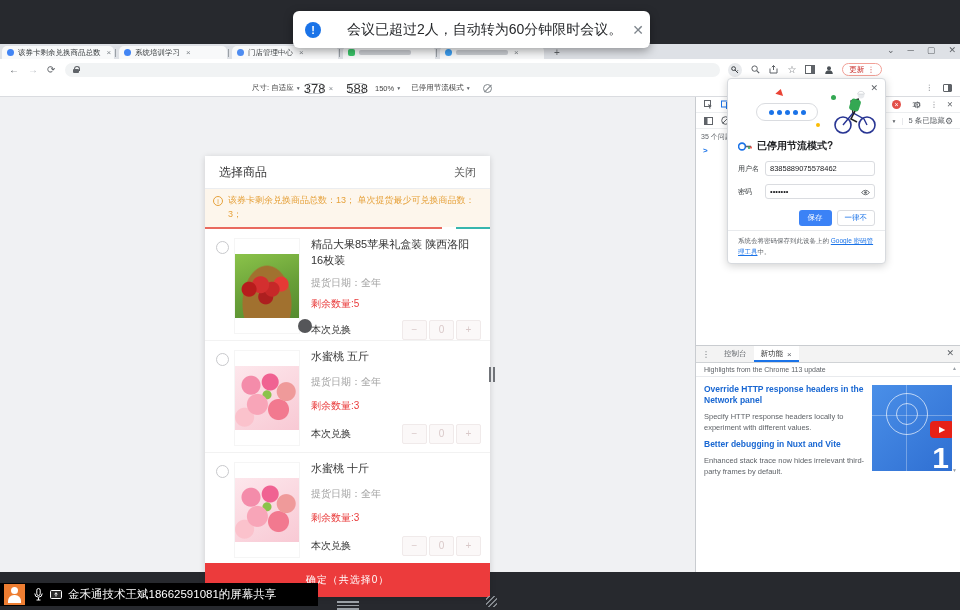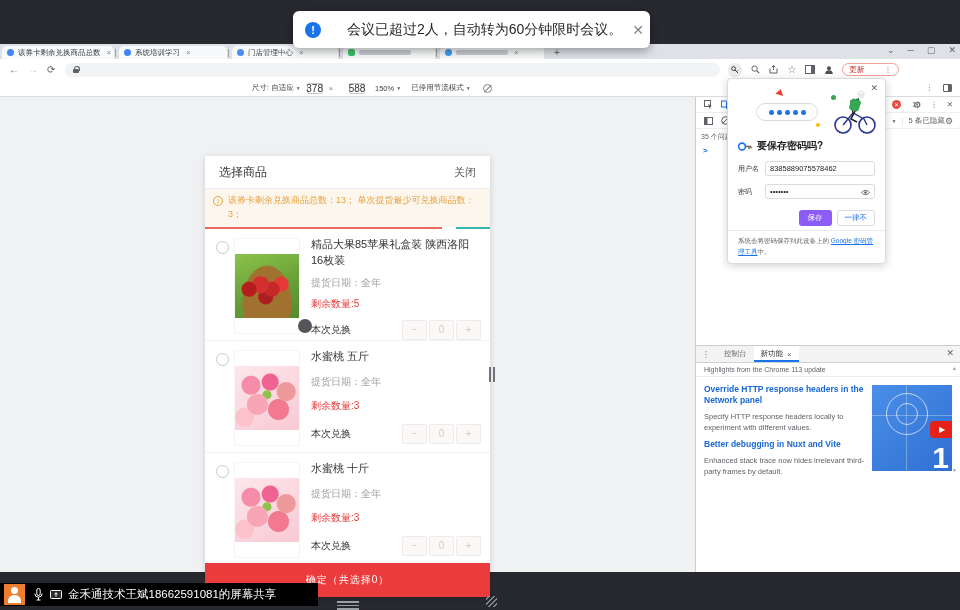--- a/index.html
+++ b/index.html
@@ -21,25 +21,25 @@
   .navic.dis { color:#bdc1c6; }
   #urlpill { margin-left:10px; width:655px; height:14px; background:#f1f3f4; border-radius:8px; display:flex; align-items:center; padding:0 8px; }
   #lockicon { width:6px; height:7px; position:relative; margin-right:5px; }
   #lockicon:before { content:""; position:absolute; left:0; top:3px; width:6px; height:4px; background:#5f6368; border-radius:1px; }
   #lockicon:after { content:""; position:absolute; left:1px; top:0; width:4px; height:4px; border:1px solid #5f6368; border-bottom:none; border-radius:3px 3px 0 0; }
   #urltext { font-size:8.5px; color:#202124; white-space:nowrap; overflow:hidden; }
   .tbicons { display:flex; align-items:center; margin-left:8px; gap:9px; }
   .keycircle { width:14px; height:14px; border-radius:50%; background:#e8eaed; display:flex; align-items:center; justify-content:center; }
   .svgic { display:block; }
   .star { color:#5f6368; font-size:10px; }
-  #updatepill { margin-left:8px; border:1px solid #f2a097; border-radius:8px; height:13px; display:flex; align-items:center; padding:0 6px; gap:20px; color:#c5221f; font-size:7.5px; }
+  #updatepill { margin-left:8px; border:1px solid #f2a097; border-radius:8px; height:13px; display:flex; align-items:center; padding:0 6px; gap:3px; color:#c5221f; font-size:7.5px; }
   #devicebar { position:absolute; left:0; top:36px; width:960px; height:17px; background:#fff; border-bottom:1px solid #dadce0; display:flex; align-items:center; font-size:7.5px; color:#444; }
   #devicebar .lbl { margin-left:10px; }
   #devicebar .caret { font-size:5px; color:#5f6368; margin-left:2px; }
-  .numbox { width:16px; height:11px; border:1px solid #c5c8cc; border-radius:2px; font-size:10px; color:#333; display:flex; align-items:center; justify-content:center; margin-left:6px; background:#fff; }
+  .numbox { width:16px; height:11px; border:1px solid #c5c8cc; border-radius:2px; font-size:13px; color:#333; display:flex; align-items:center; justify-content:center; margin-left:6px; background:#fff; }
   .dimx { margin:0 2px 0 6px; color:#80868b; }
   #rotic { width:9px; height:9px; border:1px solid #80868b; border-radius:50%; position:relative; margin-left:12px; }
   #rotic:after{ content:""; position:absolute; left:-1px; top:3px; width:10px; height:1px; background:#80868b; transform:rotate(-45deg); }
   #devbar-right { position:absolute; right:8px; top:3px; display:flex; gap:10px; align-items:center; color:#5f6368; }
   .dockic { width:9px; height:8px; border:1px solid #5f6368; border-radius:1px; position:relative; }
   .dockic:after { content:""; position:absolute; right:0; top:0; width:3px; height:6px; background:#5f6368; }
 
   
   #content { position:absolute; left:0; top:53px; width:960px; height:475px; background:#f0f1f3; }
   #dtdivider { position:absolute; left:695px; top:0; width:1px; height:475px; background:#c9ccd0; }
@@ -112,21 +112,21 @@
   .dot-g { position:absolute; left:93px; top:6px; width:5px; height:5px; border-radius:50%; background:#34a853; }
   .dot-y { position:absolute; left:78px; top:34px; width:4px; height:4px; border-radius:50%; background:#fbbc04; }
   .tri-r { position:absolute; left:38px; top:0; width:0; height:0; border-left:4px solid transparent; border-right:4px solid transparent; border-bottom:6px solid #ea4335; transform:rotate(15deg); }
   #pwtitlerow { position:absolute; left:10px; top:60px; display:flex; align-items:center; gap:5px; }
   #pwtitle { font-size:10px; font-weight:bold; color:#202124; }
   .pwrow { position:absolute; left:10px; display:flex; align-items:center; }
   .pwlabel { width:27px; font-size:7px; color:#3c4043; }
   .pwinput { width:110px; height:15px; border:1px solid #dadce0; border-radius:3px; font-size:7.5px; color:#202124; display:flex; align-items:center; padding:0 4px; position:relative; background:#fff; }
   .eye { position:absolute; right:4px; top:4px; }
   #pwbtns { position:absolute; right:10px; top:131px; display:flex; gap:5px; }
-  .btn-save { background:#8b5cf6; color:#fff; font-size:7.5px; border-radius:3px; height:16px; padding:0 9px; display:flex; align-items:center; }
+  .btn-save { background:#3b82f6; color:#fff; font-size:7.5px; border-radius:3px; height:16px; padding:0 9px; display:flex; align-items:center; }
   .btn-never { background:#fff; color:#1a73e8; font-size:7.5px; border:1px solid #dadce0; border-radius:3px; height:16px; padding:0 7px; display:flex; align-items:center; }
   #pwfooter { position:absolute; left:0; bottom:0; width:100%; border-top:1px solid #e8eaed; padding:5px 10px 6px 10px; font-size:6.5px; color:#5f6368; line-height:1.6; }
   #pwfooter a { color:#1a73e8; text-decoration:underline; }
 
   
   #drawer { position:absolute; left:696px; top:345px; width:264px; height:130px; border-top:1px solid #c9ccd0; background:#fff; }
   #drawerbar { height:17px; background:#f3f3f3; border-bottom:1px solid #d0d3d6; display:flex; align-items:center; font-size:7.5px; color:#5f6368; }
   #drawerbar .ddots { margin:0 7px 0 6px; font-size:8px; }
   .drtab { padding:0 7px; height:100%; display:flex; align-items:center; gap:4px; }
   .drtab.active { background:#fff; color:#333; box-shadow:inset 0 -2px 0 #1a73e8; }
@@ -436,21 +436,21 @@
         <path d="M24 22 L20 30 L26 33" fill="none" stroke="#202124" stroke-width="1.6"></path>
       </svg>
     </div>
     <div id="pwtitlerow">
       <svg width="14" height="9" viewBox="0 0 14 9">
         <circle cx="4" cy="4.5" r="3.4" fill="none" stroke="#1a73e8" stroke-width="1.6"></circle>
         <path d="M7.5 4.5 H13" stroke="#5f6368" stroke-width="1.6"></path>
         <path d="M11 4.5 V7" stroke="#34a853" stroke-width="1.6"></path>
         <path d="M13 4.5 V6.4" stroke="#ea4335" stroke-width="1.6"></path>
       </svg>
-      <span id="pwtitle">要保存密码吗?</span>
+      <span id="pwtitle">已停用节流模式?</span>
     </div>
     <div class="pwrow" style="top:82px">
       <span class="pwlabel">用户名</span>
       <span class="pwinput">8385889075578462</span>
     </div>
     <div class="pwrow" style="top:105px">
       <span class="pwlabel">密码</span>
       <span class="pwinput">
         <span>•••••••</span>
         <svg class="eye" width="9" height="7" viewBox="0 0 9 7">

